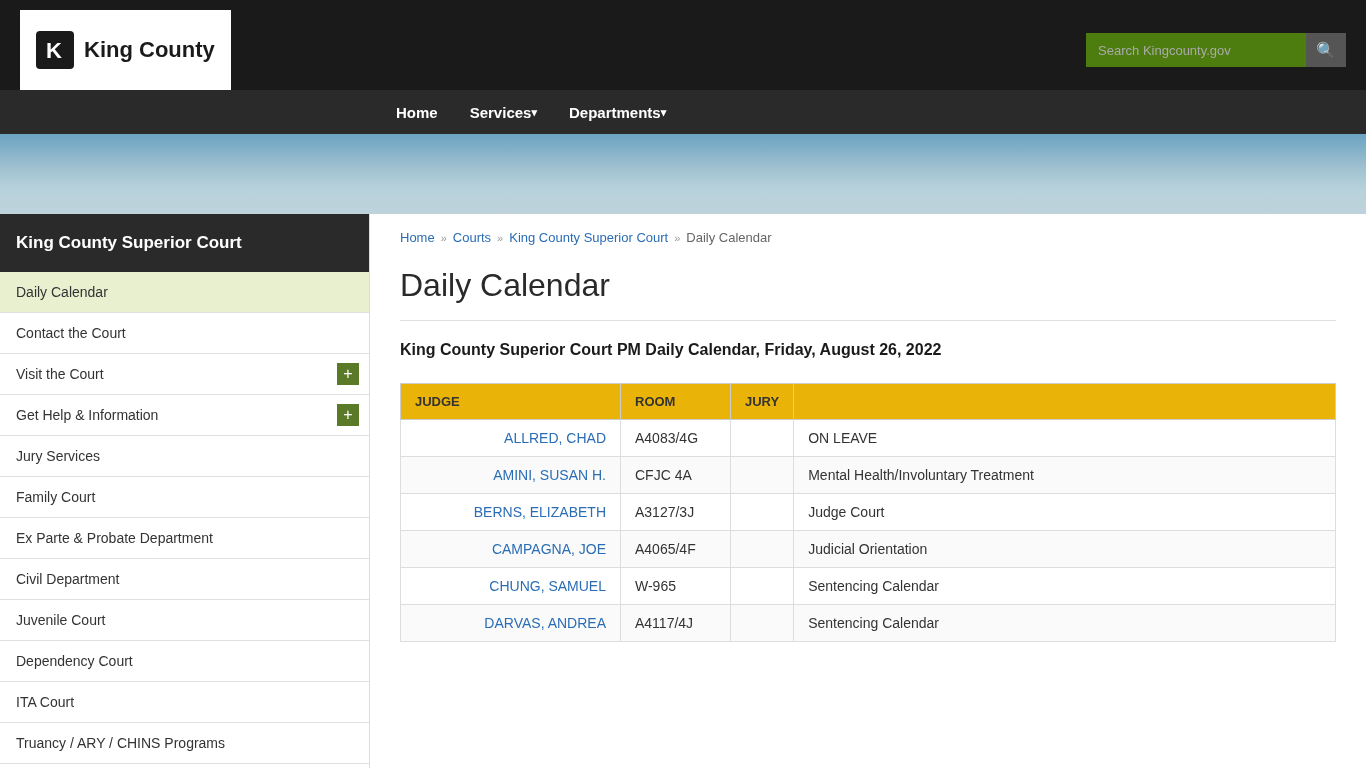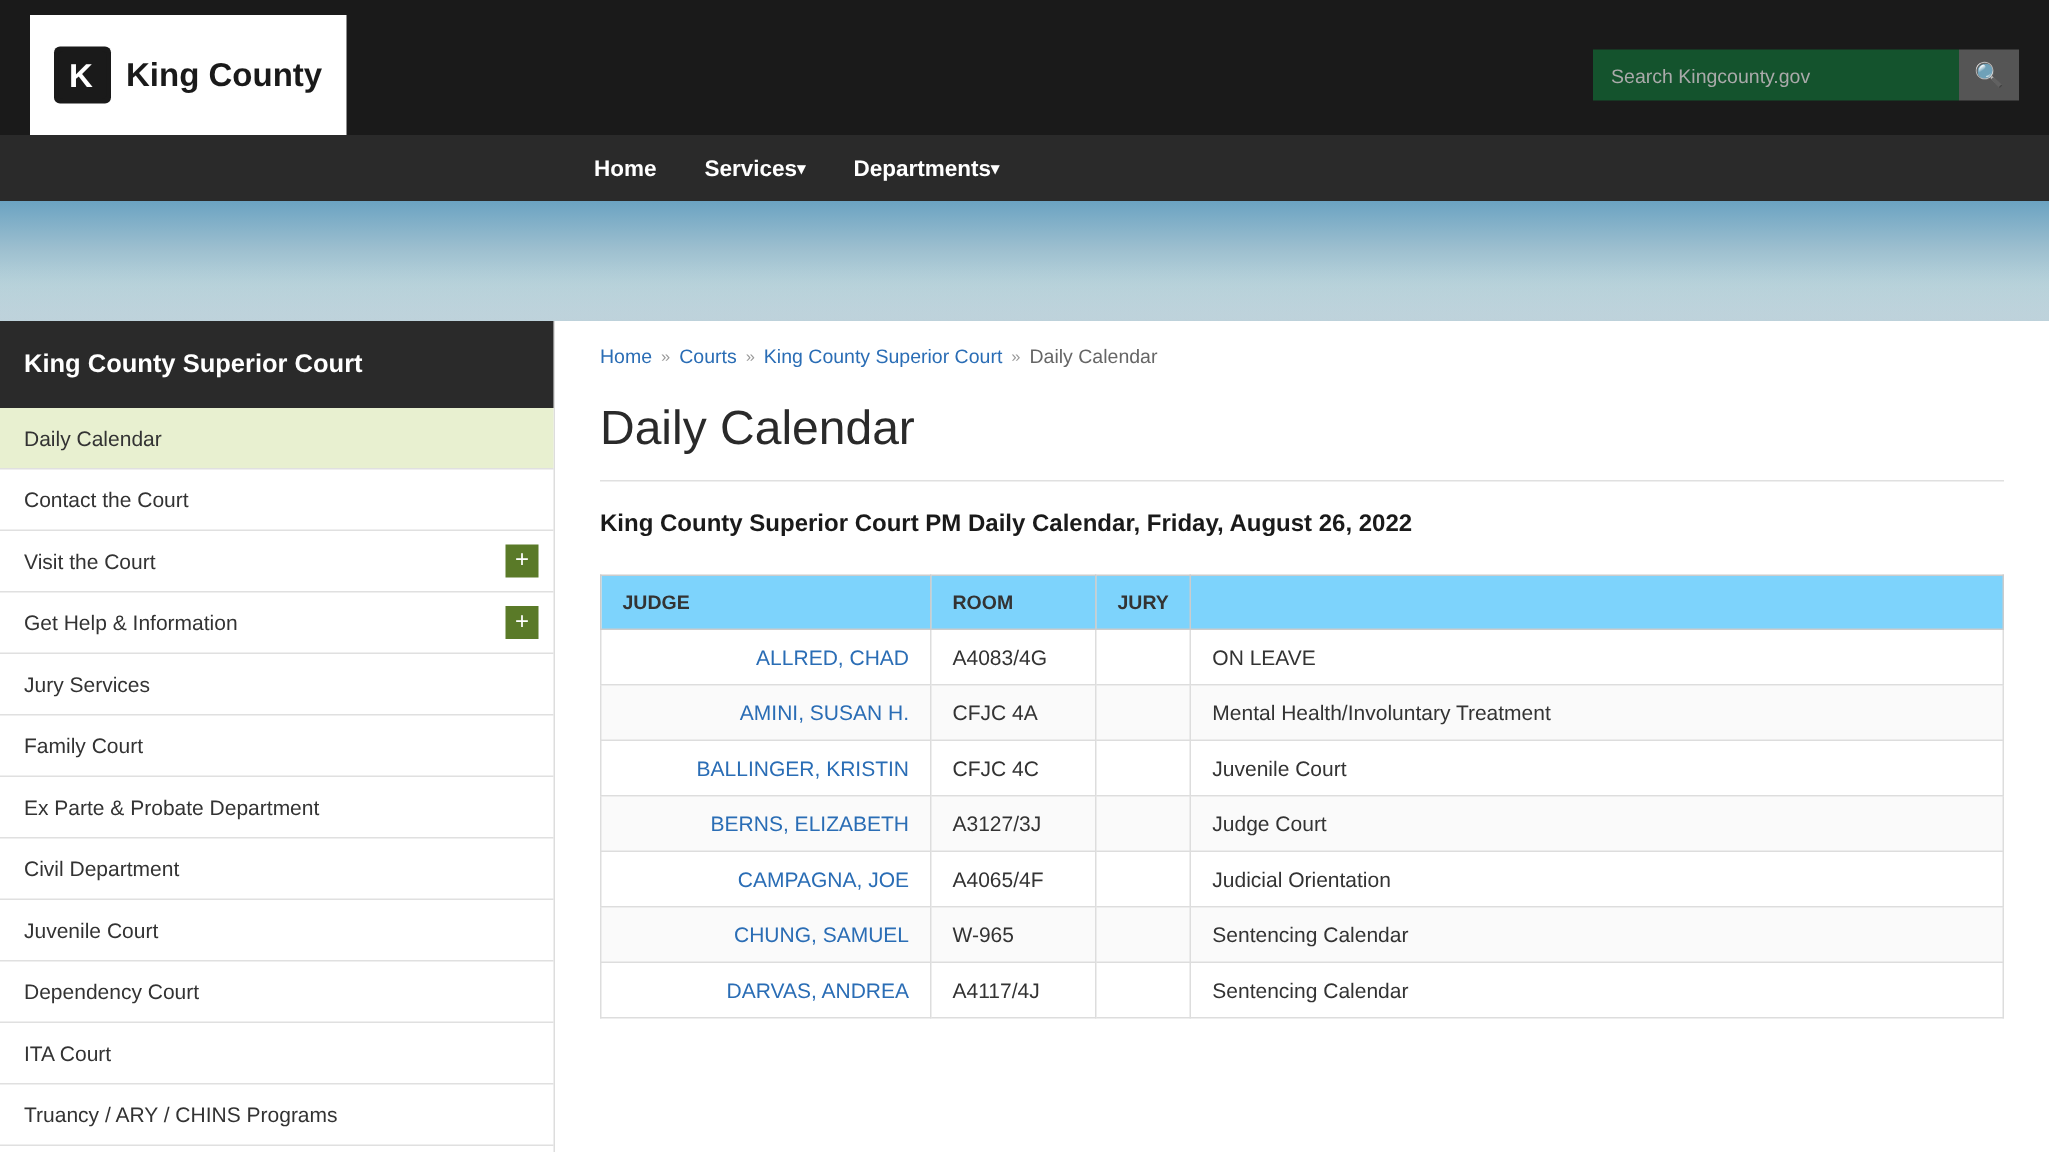--- a/index.html
+++ b/index.html
@@ -33,23 +33,23 @@
       color: #1a1a1a;
     }
     .search-area {
       display: flex;
       align-items: center;
     }
     .search-input {
       padding: 6px 12px;
       font-size: 13px;
       border: none;
-      width: 244px;
+      width: 220px;
       height: 34px;
-      background: #14532d;
+      background: #4d7c0f;
       color: #ccc;
     }
     .search-input::placeholder { color: #aaa; }
     .search-btn {
       background: #555;
       border: none;
       padding: 6px 10px;
       height: 34px;
       cursor: pointer;
       color: white;
@@ -187,21 +187,21 @@
       margin-bottom: 24px;
     }
 
     
     .calendar-table {
       width: 100%;
       border-collapse: collapse;
       font-size: 14px;
     }
     .calendar-table th {
-      background: #7dd3fc;
+      background: #eab308;
       border: 1px solid #ccc;
       padding: 10px 14px;
       text-align: left;
       font-weight: bold;
       font-size: 13px;
       text-transform: uppercase;
       color: #333;
     }
     .calendar-table td {
       border: 1px solid #ddd;
@@ -337,26 +337,20 @@
             <td class="col-jury"></td>
             <td class="col-status">ON LEAVE</td>
           </tr>
           <tr>
             <td class="col-judge"><a href="#">AMINI, SUSAN H.</a></td>
             <td class="col-room">CFJC 4A</td>
             <td class="col-jury"></td>
             <td class="col-status">Mental Health/Involuntary Treatment</td>
           </tr>
           <tr>
-            <td class="col-judge"><a href="#">BALLINGER, KRISTIN</a></td>
-            <td class="col-room">CFJC 4C</td>
-            <td class="col-jury"></td>
-            <td class="col-status">Juvenile Court</td>
-          </tr>
-          <tr>
             <td class="col-judge"><a href="#">BERNS, ELIZABETH</a></td>
             <td class="col-room">A3127/3J</td>
             <td class="col-jury"></td>
             <td class="col-status">Judge Court</td>
           </tr>
           <tr>
             <td class="col-judge"><a href="#">CAMPAGNA, JOE</a></td>
             <td class="col-room">A4065/4F</td>
             <td class="col-jury"></td>
             <td class="col-status">Judicial Orientation</td>

